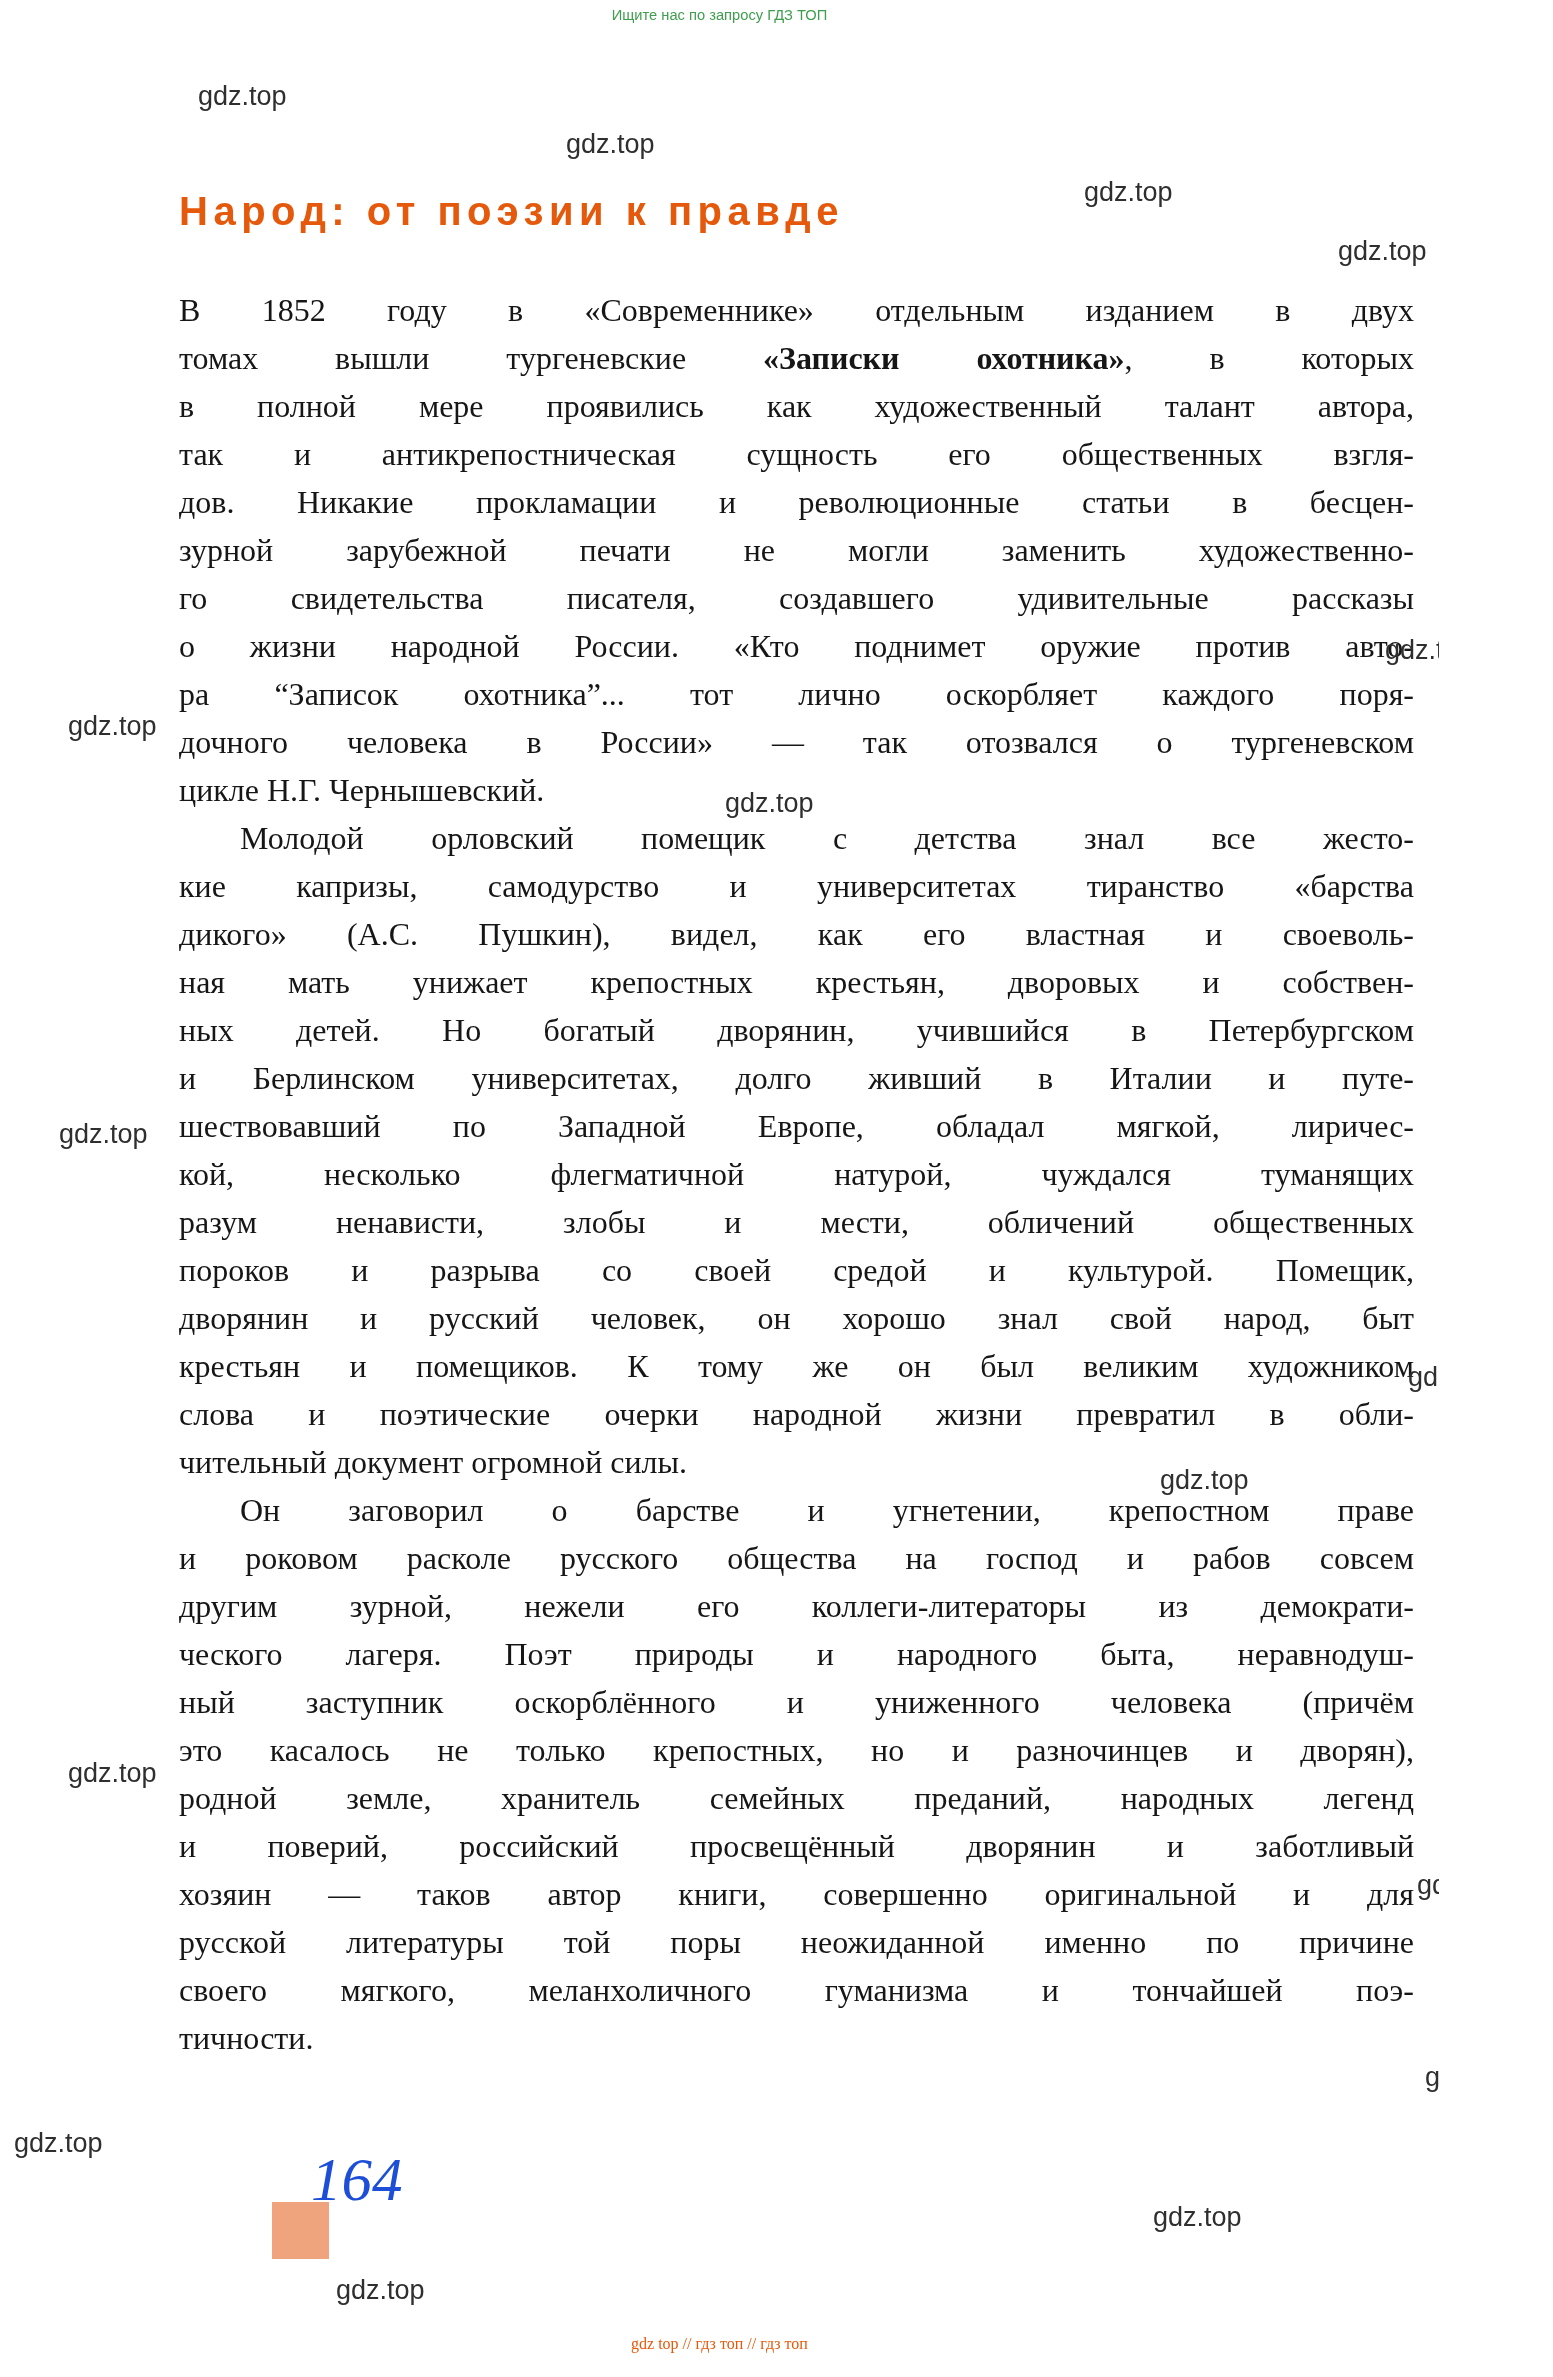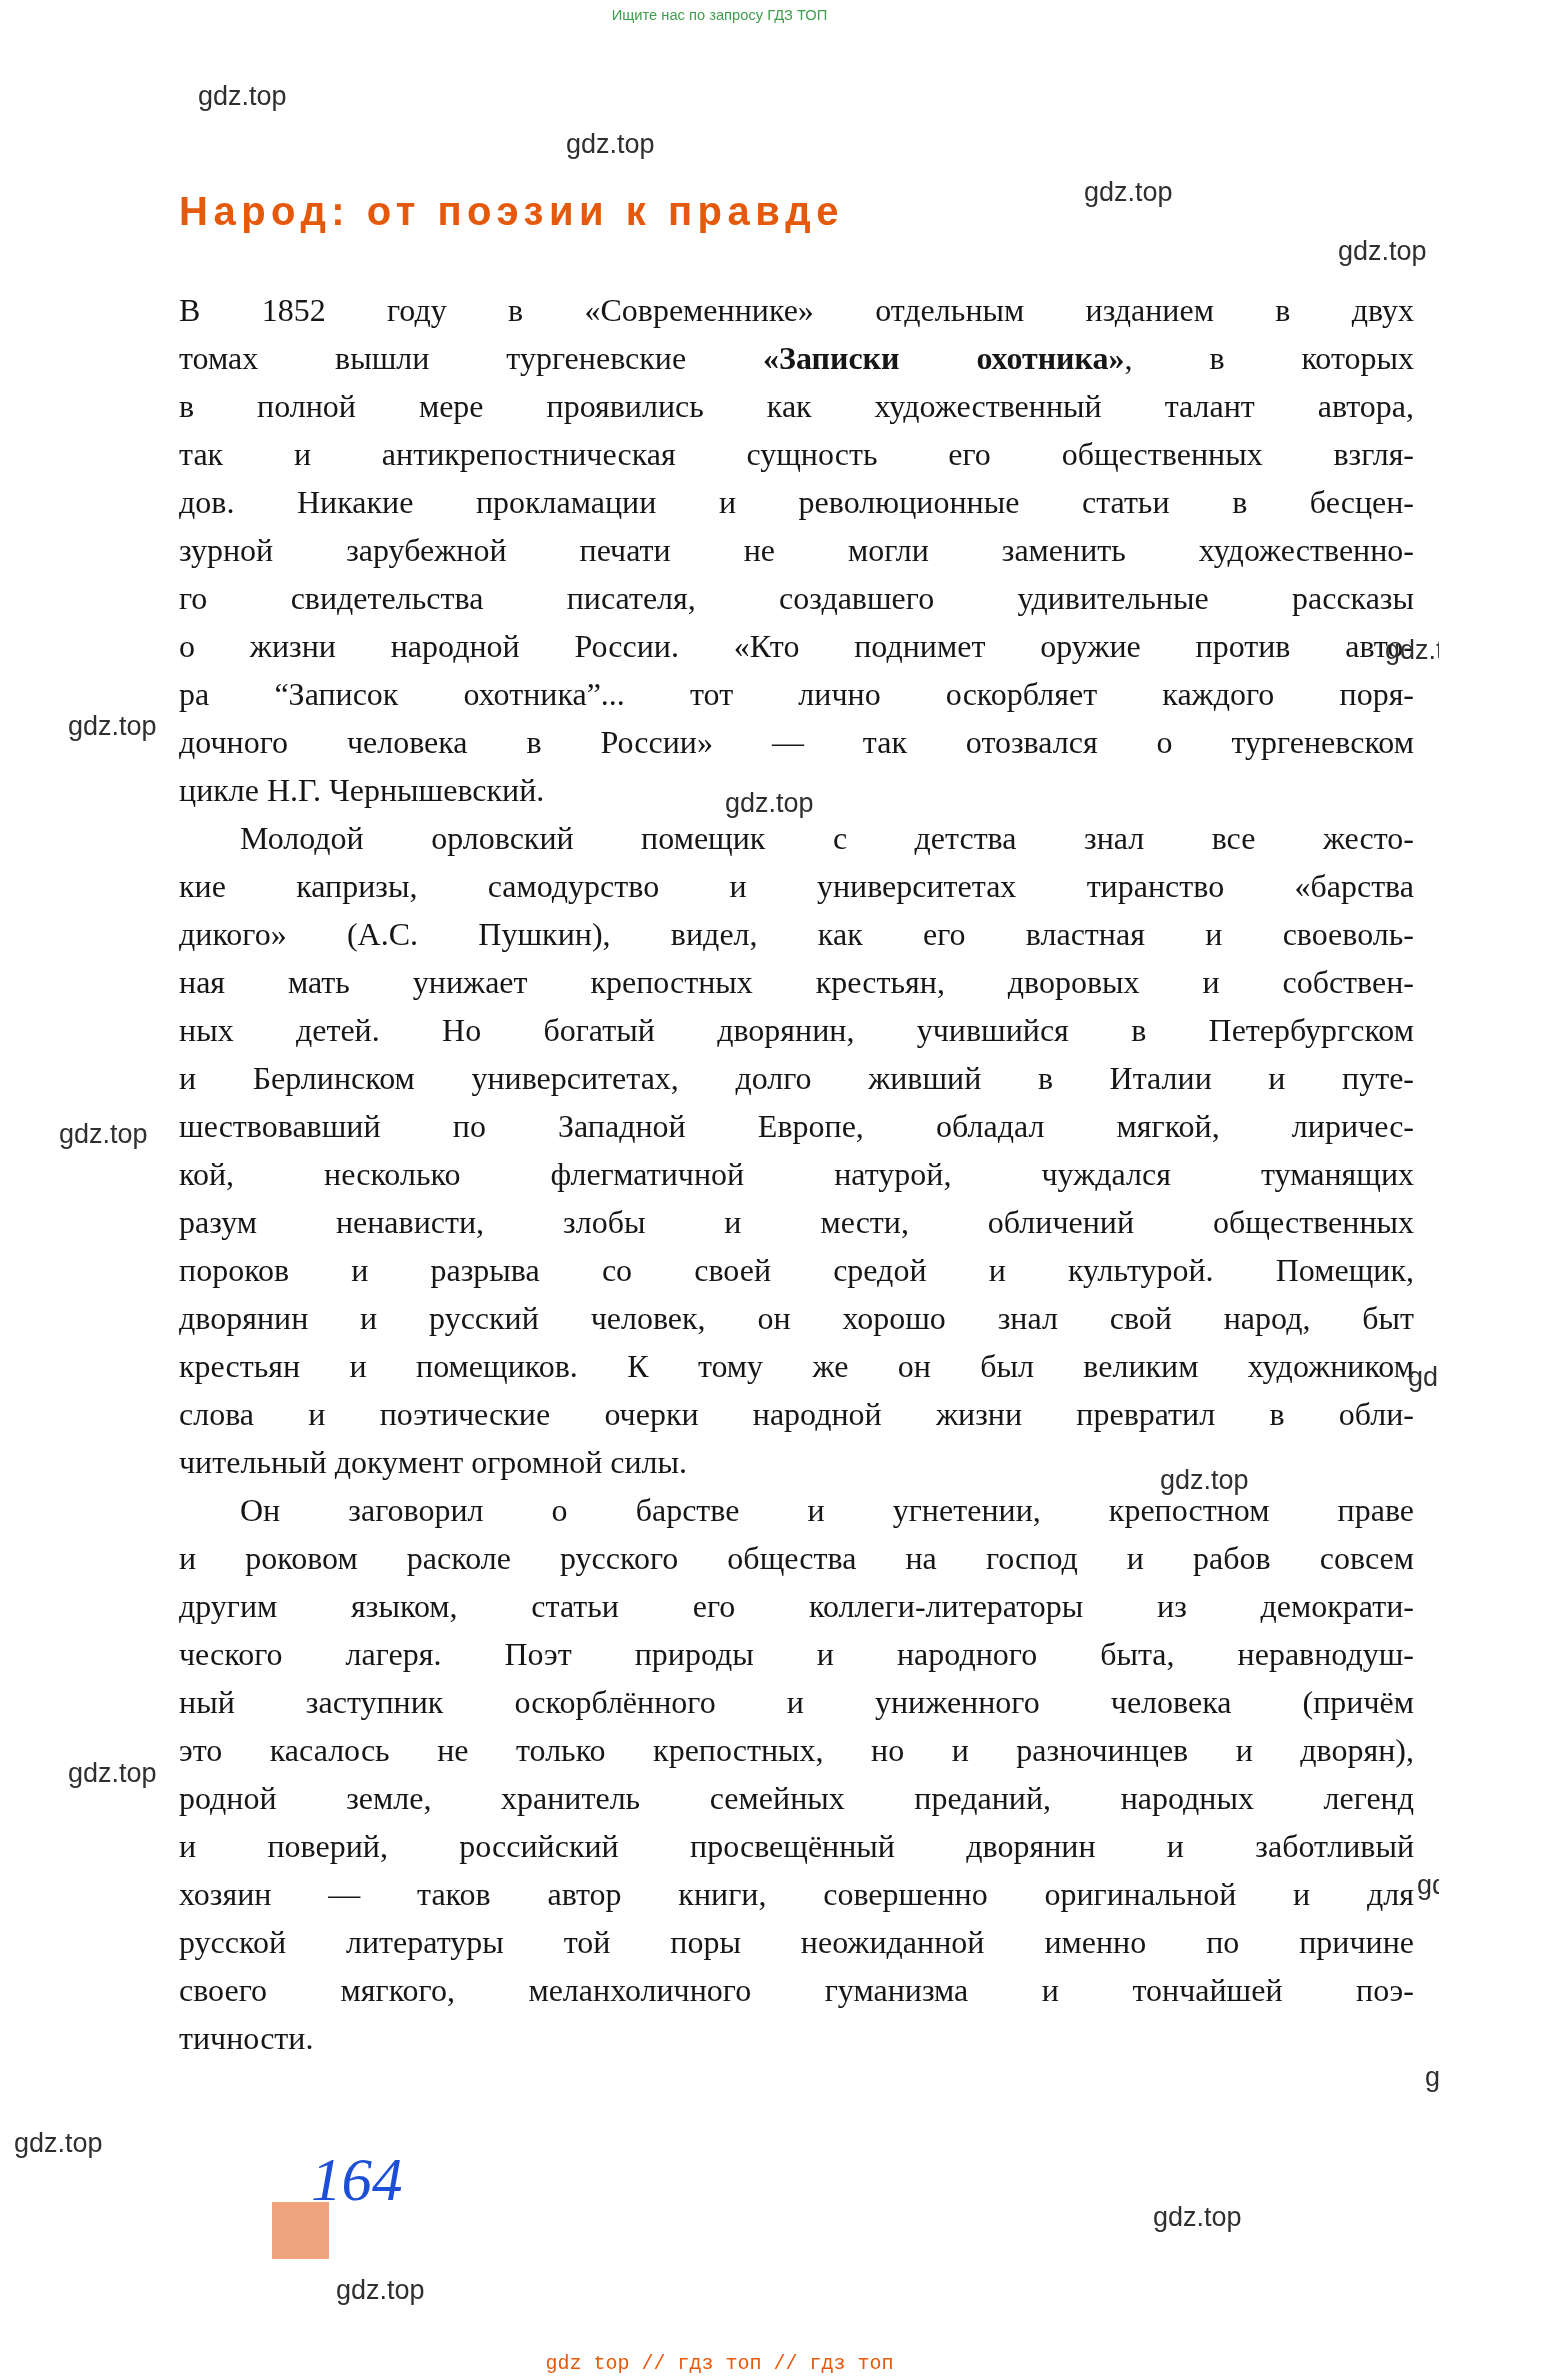--- a/index.html
+++ b/index.html
@@ -15,24 +15,24 @@
     position: absolute;
     top: 7.4px; left: 50%;
     transform: translateX(-50%);
     font-family: "Liberation Sans", sans-serif;
     font-size: 14.7px;
     color: var(--top_note, #3f9e4d);
     white-space: nowrap;
   }
   .bottom-note {
     position: absolute;
-    bottom: 2px; left: 50%;
+    bottom: 24px; left: 50%;
     transform: translateX(-50%);
-    font-family: Liberation Mono, monospace;
-    font-size: 20px;
+    font-family: Liberation Serif, serif;
+    font-size: 16px;
     color: var(--bottom_note, #e4590b);
     white-space: nowrap;
   }
   .wm {
     position: absolute;
     font-family: "Liberation Sans", sans-serif;
     font-size: 27px;
     color: #2f2f2f;
     white-space: nowrap;
     z-index: 5;
@@ -132,21 +132,21 @@
         <div class="line">разум ненависти, злобы и мести, обличений общественных</div>
         <div class="line">пороков и разрыва со своей средой и культурой. Помещик,</div>
         <div class="line">дворянин и русский человек, он хорошо знал свой народ, быт</div>
         <div class="line">крестьян и помещиков. К тому же он был великим художником</div>
         <div class="line">слова и поэтические очерки народной жизни превратил в обли-</div>
         <div class="line last">чительный документ огромной силы.</div>
       </div>
     <div class="para">
         <div class="line indent">Он заговорил о барстве и угнетении, крепостном праве</div>
         <div class="line">и роковом расколе русского общества на господ и рабов совсем</div>
-        <div class="line">другим языком, статьи его коллеги-литераторы из демократи-</div>
+        <div class="line">другим зурной, нежели его коллеги-литераторы из демократи-</div>
         <div class="line">ческого лагеря. Поэт природы и народного быта, неравнодуш-</div>
         <div class="line">ный заступник оскорблённого и униженного человека (причём</div>
         <div class="line">это касалось не только крепостных, но и разночинцев и дворян),</div>
         <div class="line">родной земле, хранитель семейных преданий, народных легенд</div>
         <div class="line">и поверий, российский просвещённый дворянин и заботливый</div>
         <div class="line">хозяин — таков автор книги, совершенно оригинальной и для</div>
         <div class="line">русской литературы той поры неожиданной именно по причине</div>
         <div class="line">своего мягкого, меланхоличного гуманизма и тончайшей поэ-</div>
         <div class="line last">тичности.</div>
       </div>

